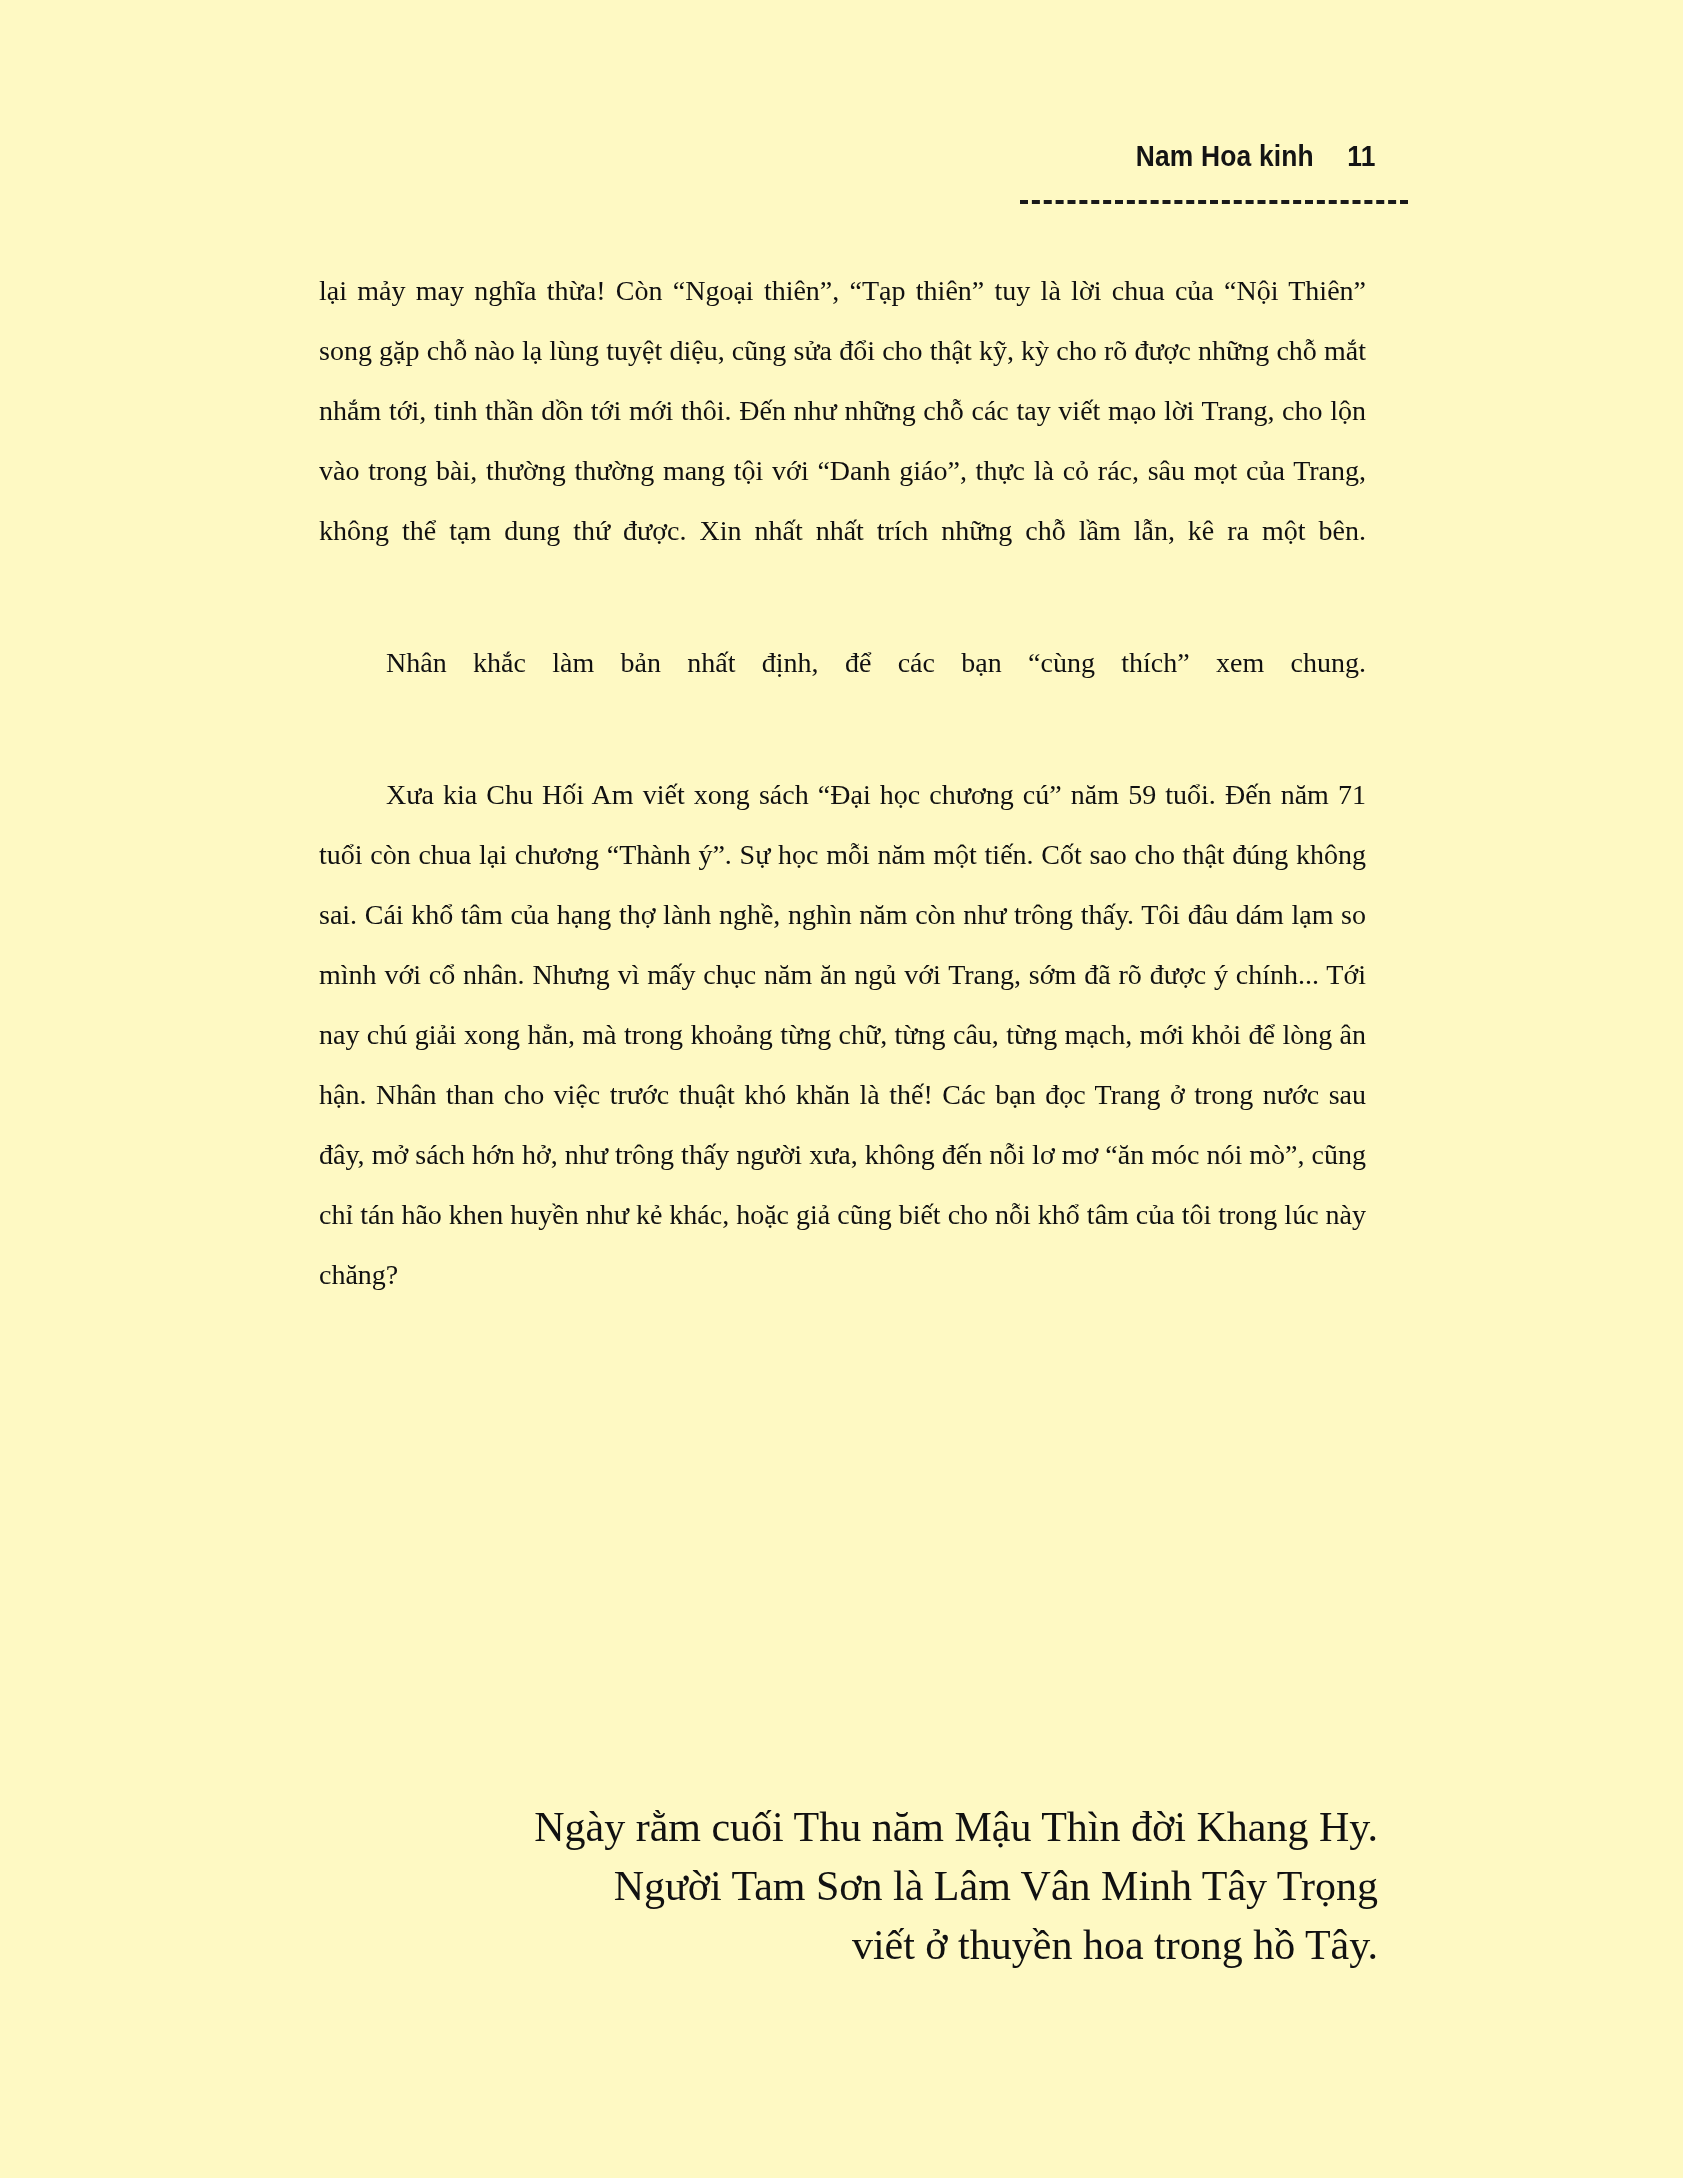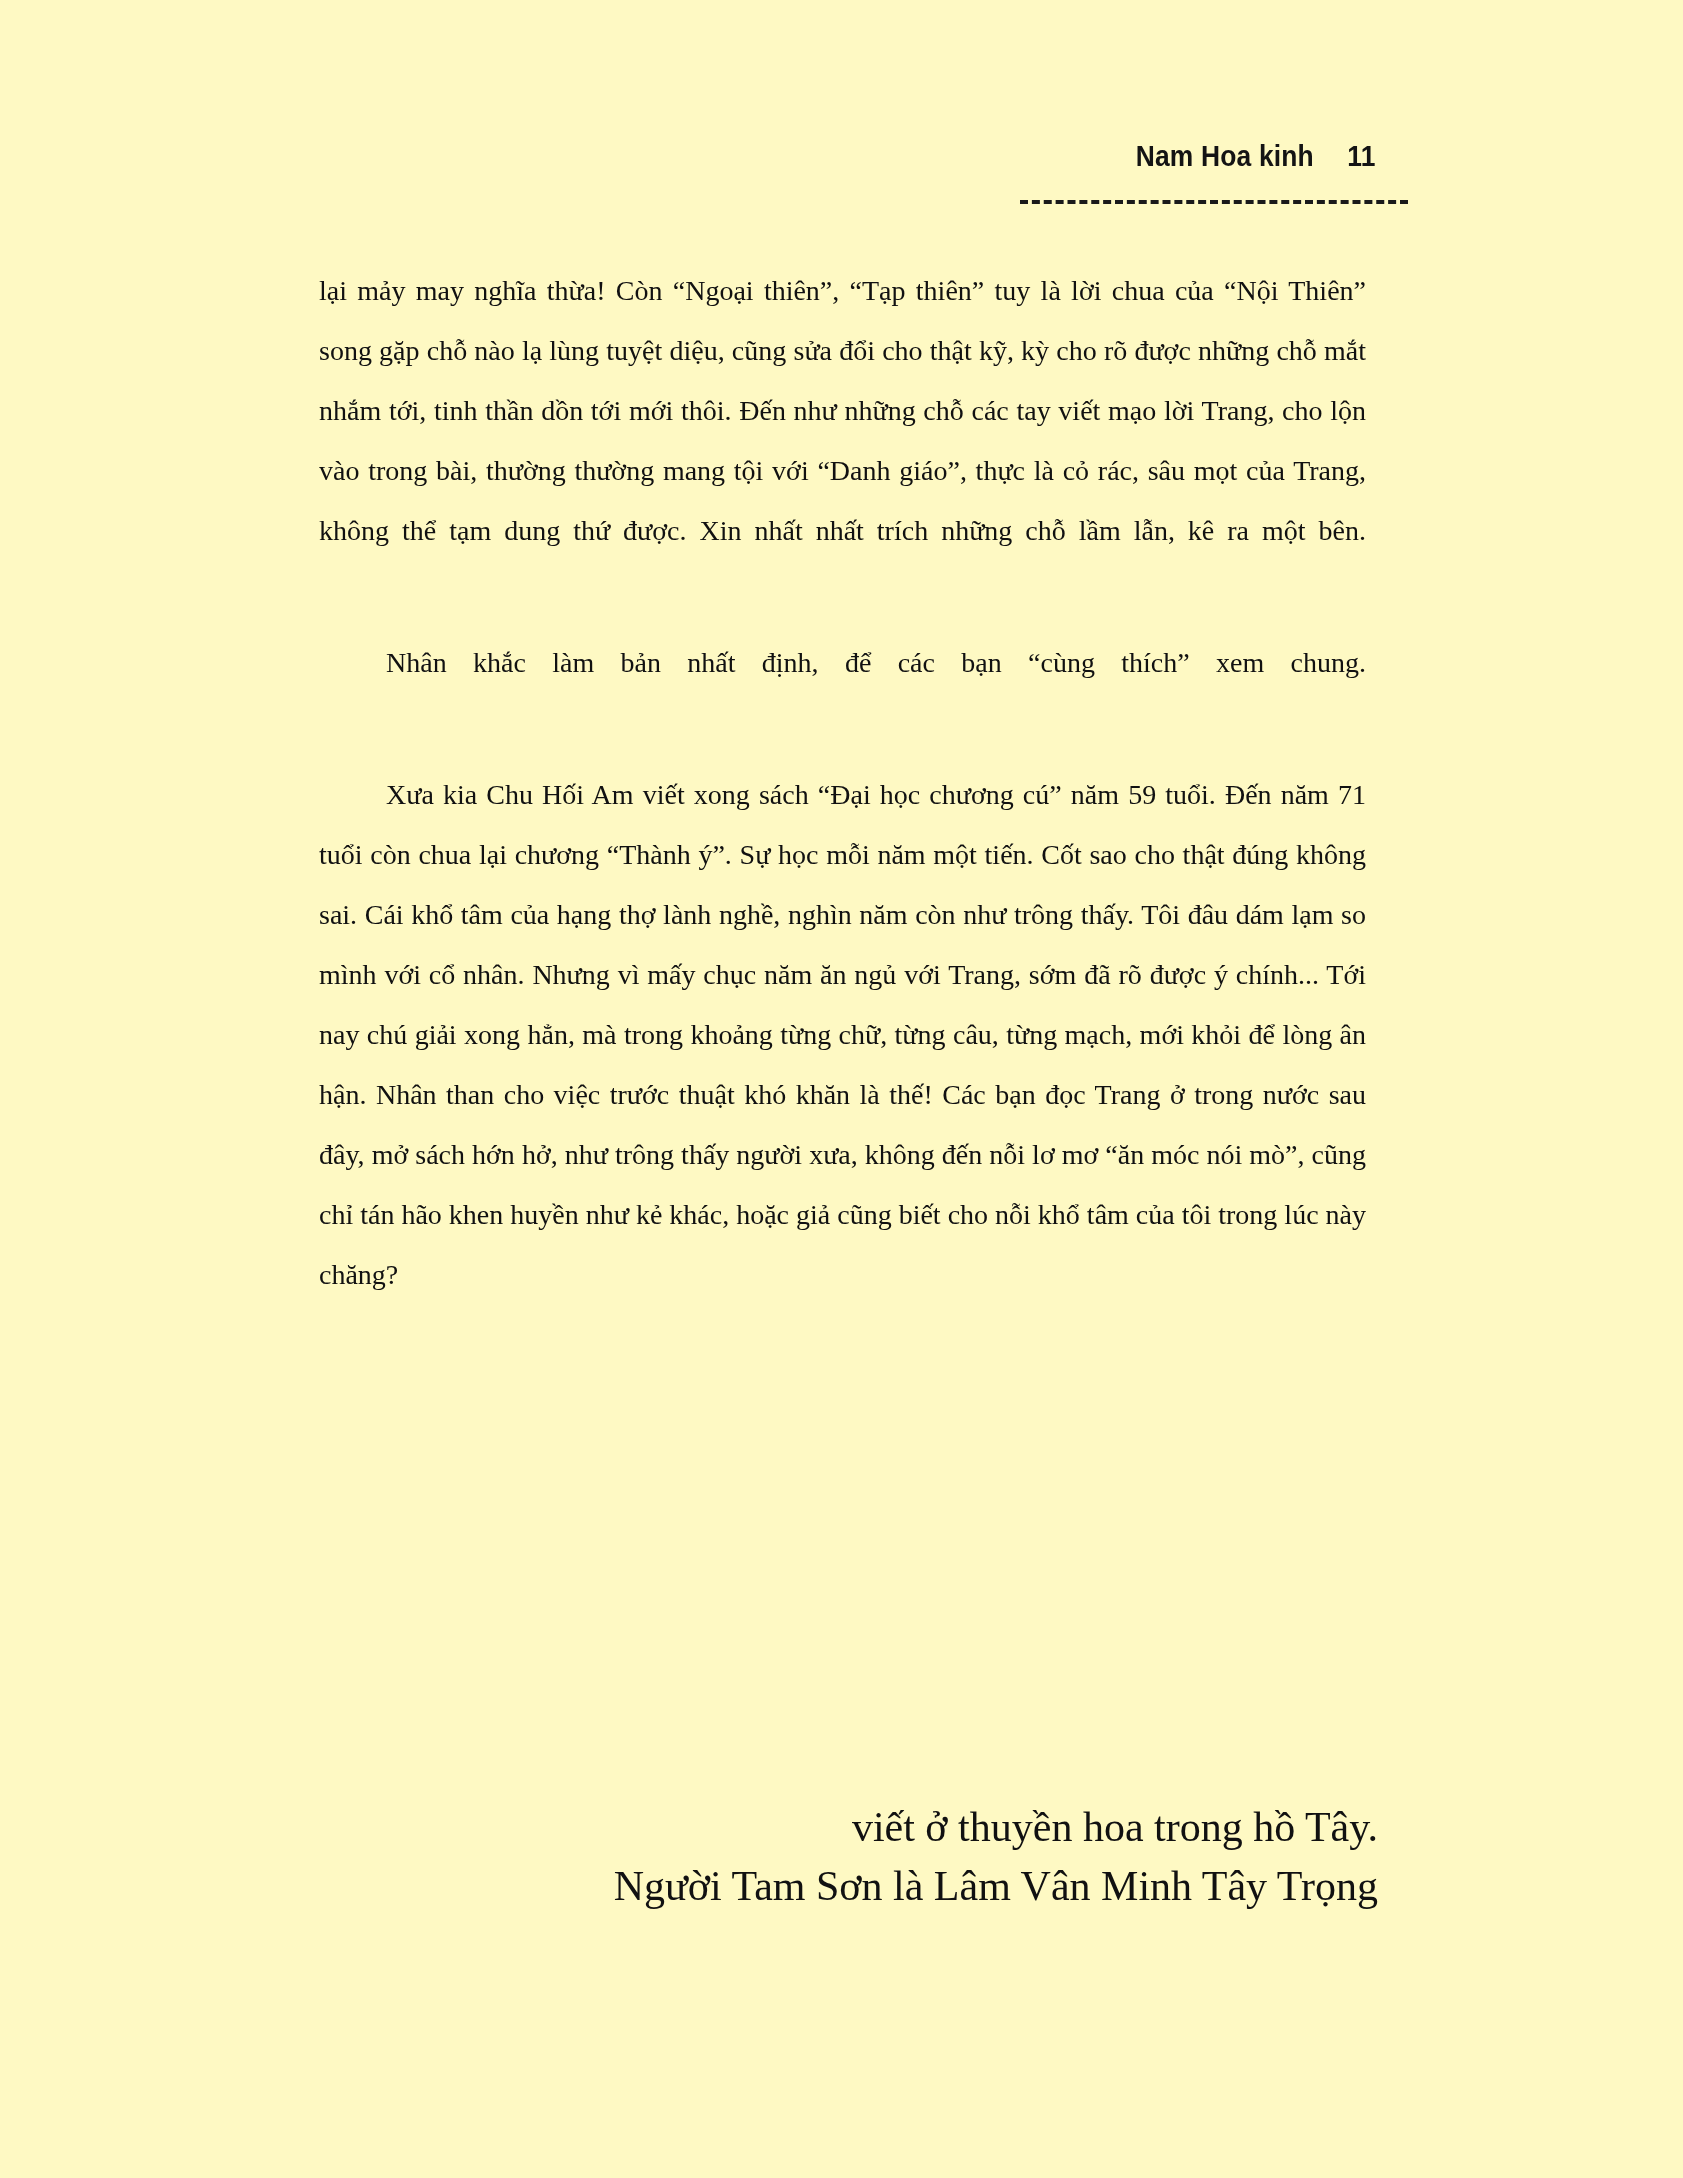--- a/index.html
+++ b/index.html
@@ -112,18 +112,19 @@
   </div>
   <div class="header-rule"></div>
 
   <div class="body-text">
     <p class="para">lại mảy may nghĩa thừa! Còn “Ngoại thiên”, “Tạp thiên” tuy là lời chua của “Nội Thiên” song gặp chỗ nào lạ lùng tuyệt diệu, cũng sửa đổi cho thật kỹ, kỳ cho rõ được những chỗ mắt nhắm tới, tinh thần dồn tới mới thôi. Đến như những chỗ các tay viết mạo lời Trang, cho lộn vào trong bài, thường thường mang tội với “Danh giáo”, thực là cỏ rác, sâu mọt của Trang, không thể tạm dung thứ được. Xin nhất nhất trích những chỗ lầm lẫn, kê ra một bên.</p>
     <p class="para indent">Nhân khắc làm bản nhất định, để các bạn “cùng thích” xem chung.</p>
     <p class="para indent">Xưa kia Chu Hối Am viết xong sách “Đại học chương cú” năm 59 tuổi. Đến năm 71 tuổi còn chua lại chương “Thành ý”. Sự học mỗi năm một tiến. Cốt sao cho thật đúng không sai. Cái khổ tâm của hạng thợ lành nghề, nghìn năm còn như trông thấy. Tôi đâu dám lạm so mình với cổ nhân. Nhưng vì mấy chục năm ăn ngủ với Trang, sớm đã rõ được ý chính... Tới nay chú giải xong hẳn, mà trong khoảng từng chữ, từng câu, từng mạch, mới khỏi để lòng ân hận. Nhân than cho việc trước thuật khó khăn là thế! Các bạn đọc Trang ở trong nước sau đây, mở sách hớn hở, như trông thấy người xưa, không đến nỗi lơ mơ “ăn móc nói mò”, cũng chỉ tán hão khen huyền như kẻ khác, hoặc giả cũng biết cho nỗi khổ tâm của tôi trong lúc này chăng?</p>
   </div>
 
   <div class="signature">
+    <div class="sig-line">Ngày rằm cuối Thu năm Mậu Thìn đời Khang Hy.</div>
+    <div class="sig-line">Người Tam Sơn là Lâm Vân Minh Tây Trọng</div>
     <div class="sig-line">viết ở thuyền hoa trong hồ Tây.</div>
-    <div class="sig-line">Người Tam Sơn là Lâm Vân Minh Tây Trọng</div>
   </div>
 
 </div>
 
 
 </body></html>

